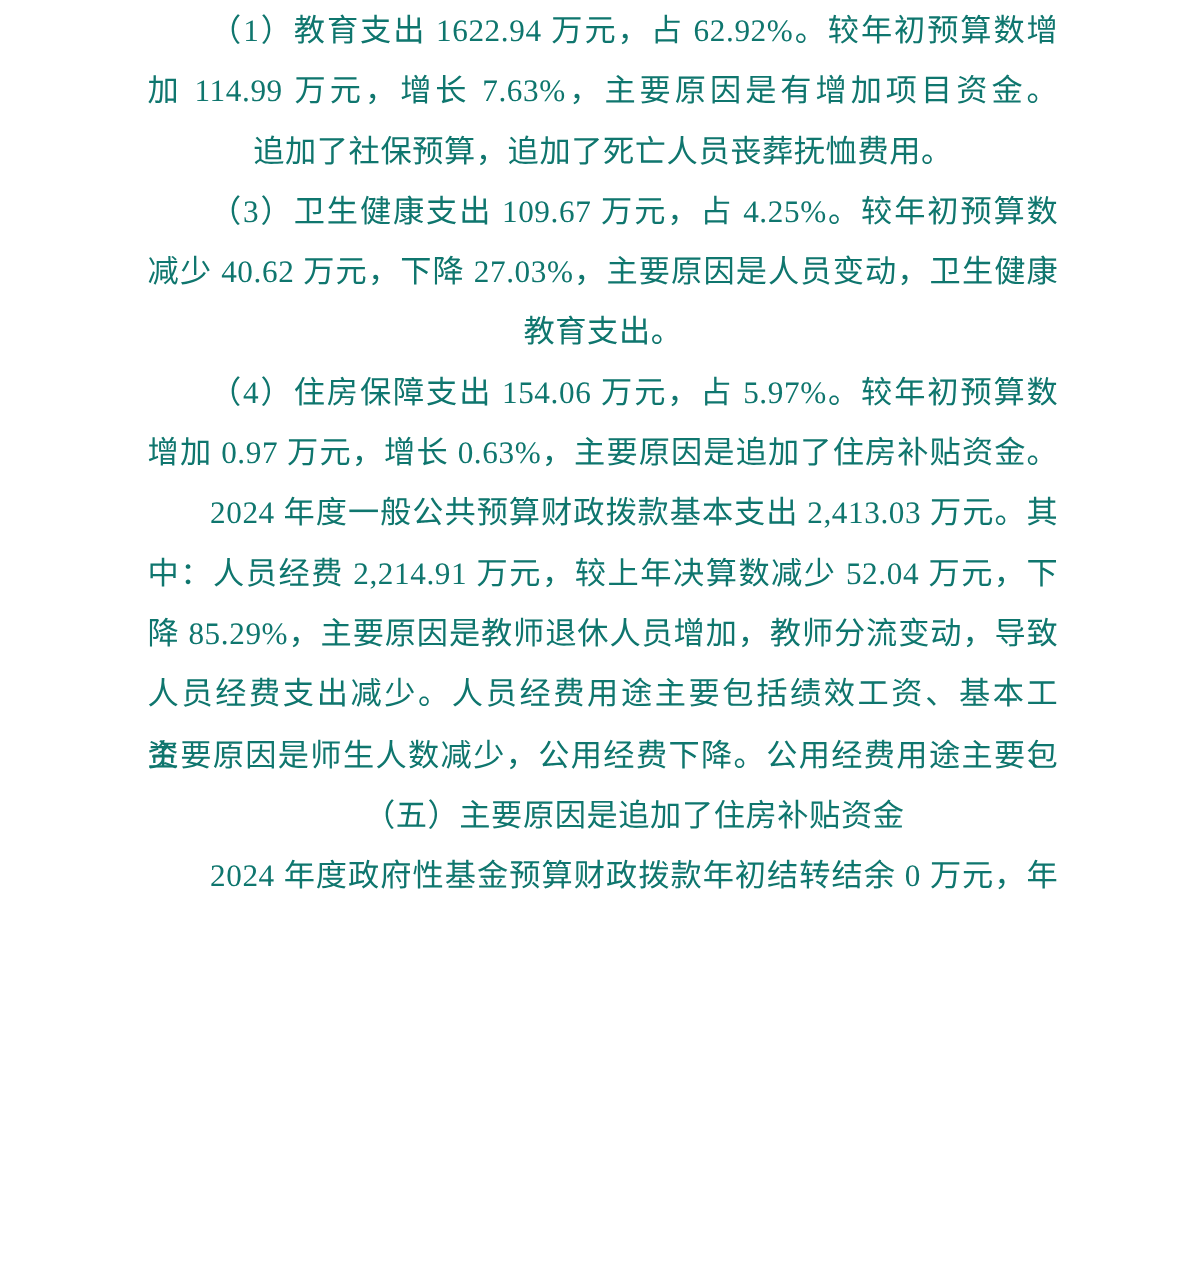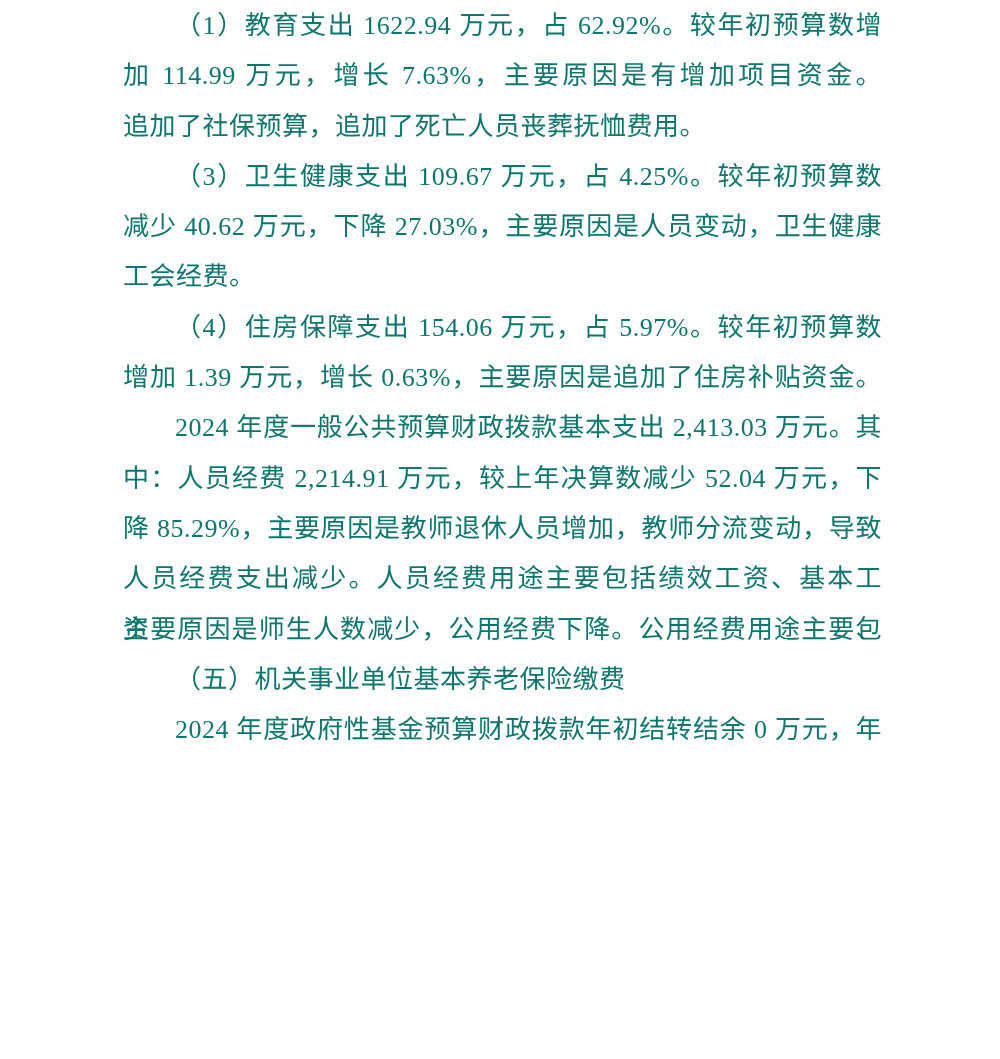--- a/index.html
+++ b/index.html
@@ -19,21 +19,21 @@
     overflow: hidden;
   }
   .doc-body {
     width: 759px;
   }
   .line {
     height: 50.3px;
     line-height: 50.3px;
     font-size: 26px;
     white-space: nowrap;
-    text-align: left;
+    text-align: center;
     letter-spacing: 0.5px;
   }
   .line.indent {
     text-indent: 2em;
   }
   .line.fill {
     white-space: normal;
     text-align: justify;
     text-align-last: justify;
   }
@@ -44,24 +44,24 @@
 </head>
 <body>
 
 <div class="page">
   <div class="doc-body">
     <div class="line indent fill">（1）教育支出 1622.94 万元，占 62.92%。较年初预算数增</div>
     <div class="line fill">加 114.99 万元，增长 7.63%，主要原因是有增加项目资金。</div>
     <div class="line">追加了社保预算，追加了死亡人员丧葬抚恤费用。</div>
     <div class="line indent fill">（3）卫生健康支出 109.67 万元，占 4.25%。较年初预算数</div>
     <div class="line fill">减少 40.62 万元，下降 27.03%，主要原因是人员变动，卫生健康</div>
-    <div class="line">工会经费。</div>
+    <div class="line">教育支出。</div>
     <div class="line indent fill">（4）住房保障支出 154.06 万元，占 5.97%。较年初预算数</div>
-    <div class="line fill">增加 1.39 万元，增长 0.63%，主要原因是追加了住房补贴资金。</div>
+    <div class="line fill">增加 0.97 万元，增长 0.63%，主要原因是追加了住房补贴资金。</div>
     <div class="line indent fill">2024 年度一般公共预算财政拨款基本支出 2,413.03 万元。其</div>
     <div class="line fill">中：人员经费 2,214.91 万元，较上年决算数减少 52.04 万元，下</div>
     <div class="line fill">降 85.29%，主要原因是教师退休人员增加，教师分流变动，导致</div>
     <div class="line fill">人员经费支出减少。人员经费用途主要包括绩效工资、基本工资、</div>
     <div class="line fill">主要原因是师生人数减少，公用经费下降。公用经费用途主要包</div>
-    <div class="line indent heading">（五）机关事业单位基本养老保险缴费</div>
+    <div class="line indent heading">（五）主要原因是追加了住房补贴资金</div>
     <div class="line indent fill">2024 年度政府性基金预算财政拨款年初结转结余 0 万元，年</div>
   </div>
 </div>
 
 </body></html>

